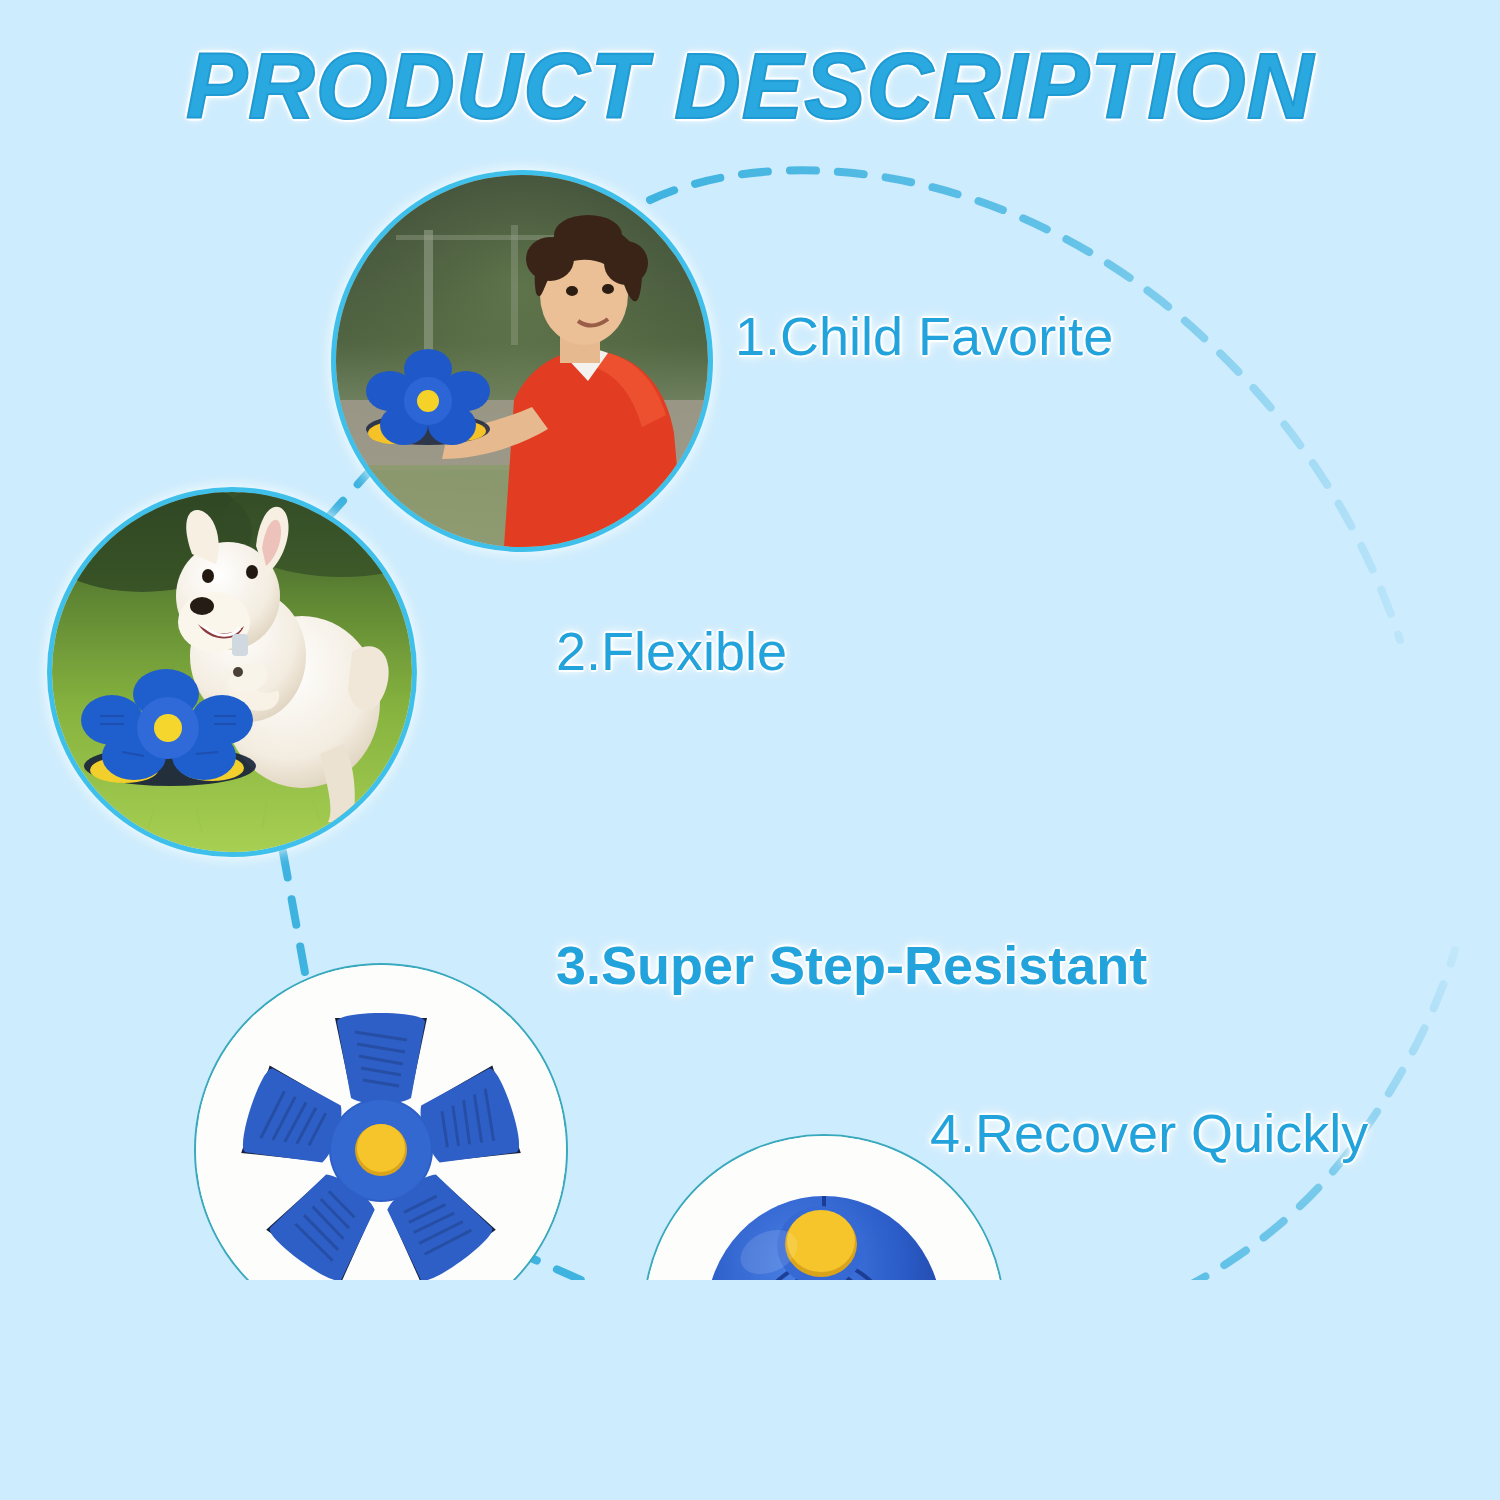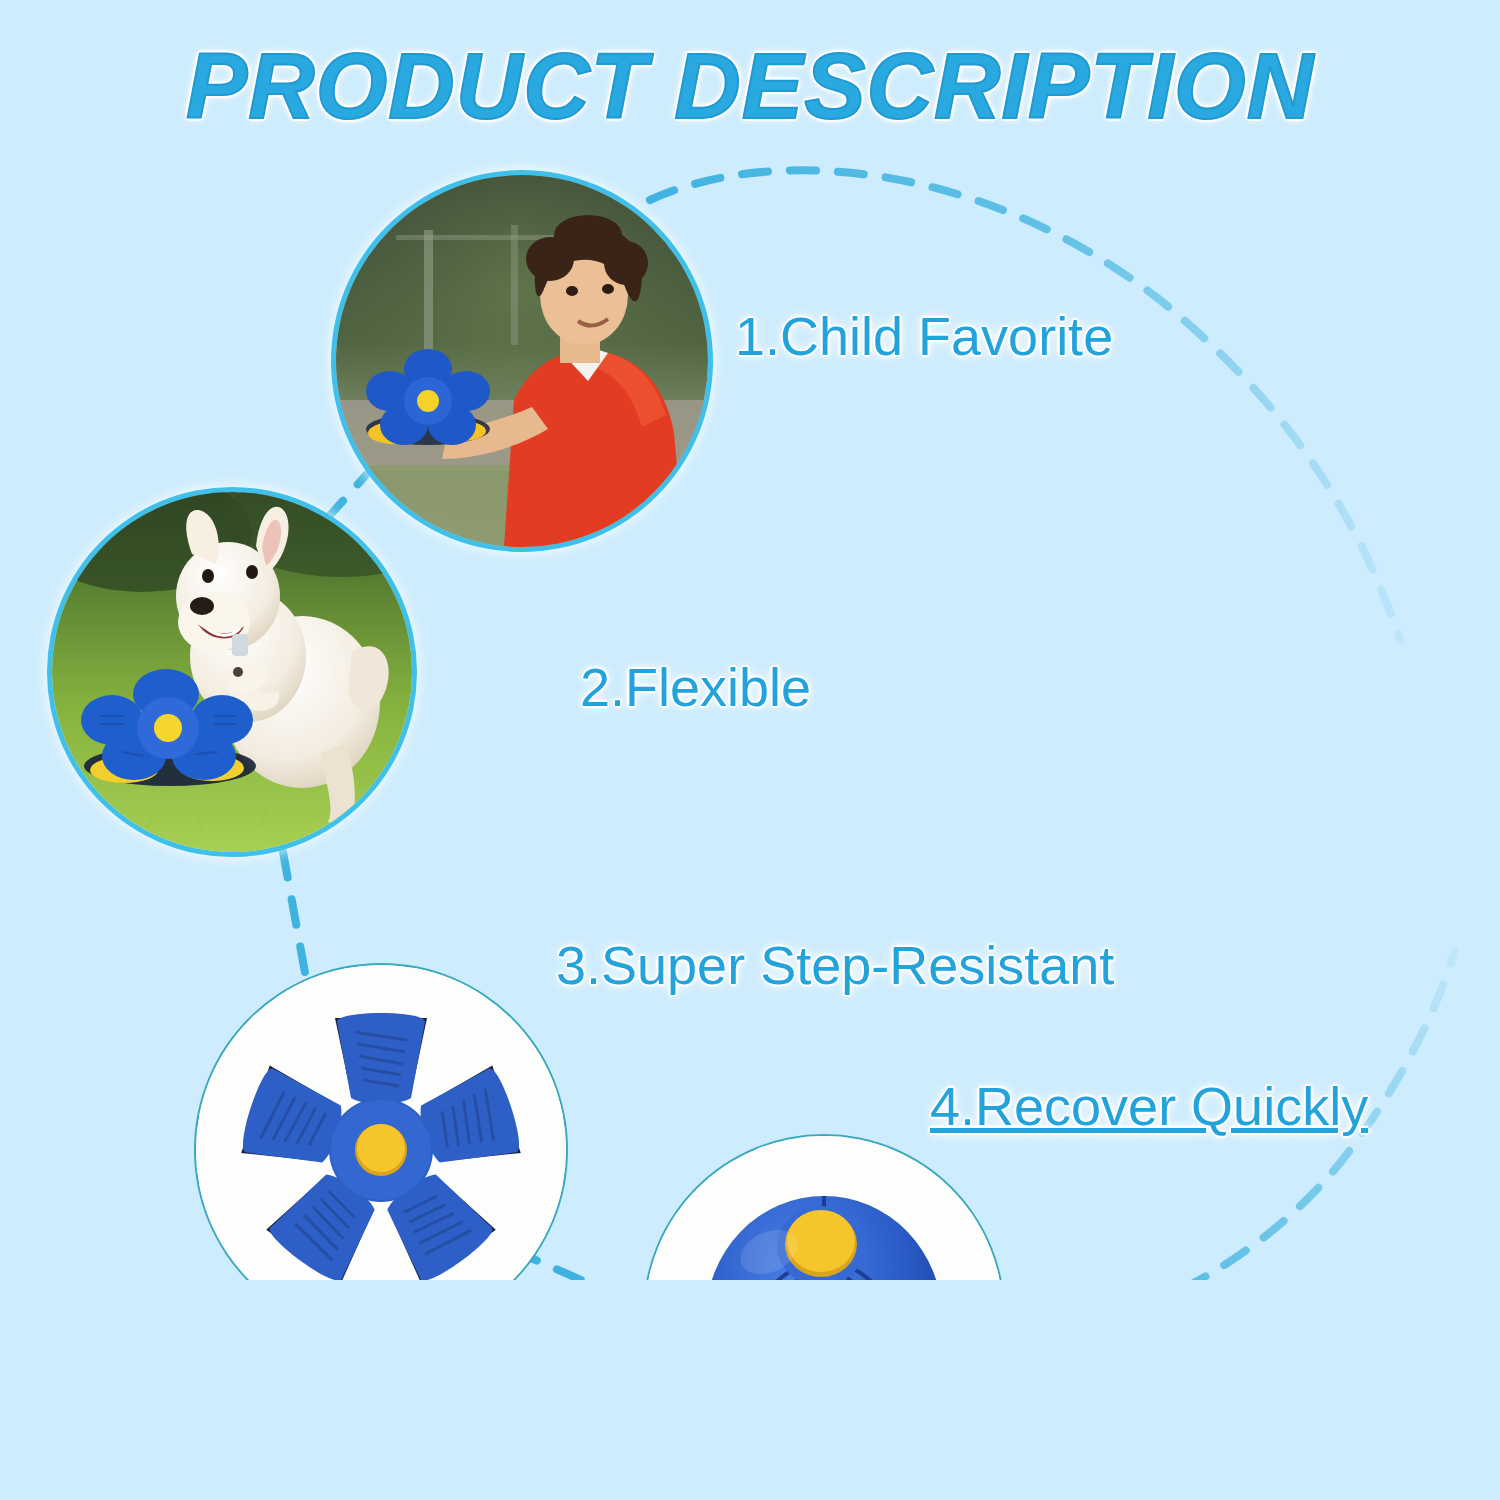--- a/index.html
+++ b/index.html
@@ -48,23 +48,23 @@
     font-weight: 400;
     color: #23a3dc;
     white-space: nowrap;
     text-shadow:
        0 0 5px #ffffff, 0 0 9px #ffffff, 0 0 14px #ffffff,
        2px 0 0 #ffffff, -2px 0 0 #ffffff, 0 2px 0 #ffffff, 0 -2px 0 #ffffff,
        1px 1px 0 #ffffff, -1px -1px 0 #ffffff;
     text-align: right;
   }
   #label1 { left: 735px; top: 305px; }
-  #label2 { left: 556px; top: 656px; margin-left: 24px; }
-  #label3 { left: 556px; top: 934px; }
-  #label4 { left: 930px; top: 1075px; text-decoration: underline; }
+  #label2 { left: 556px; top: 620px; }
+  #label3 { left: 556px; top: 934px; font-weight: bold; }
+  #label4 { left: 930px; top: 1102px; }
 
   
   #connectors {
     position: absolute;
     left: 0;
     top: 0;
     width: 1500px;
     height: 1500px;
     pointer-events: none;
   }

